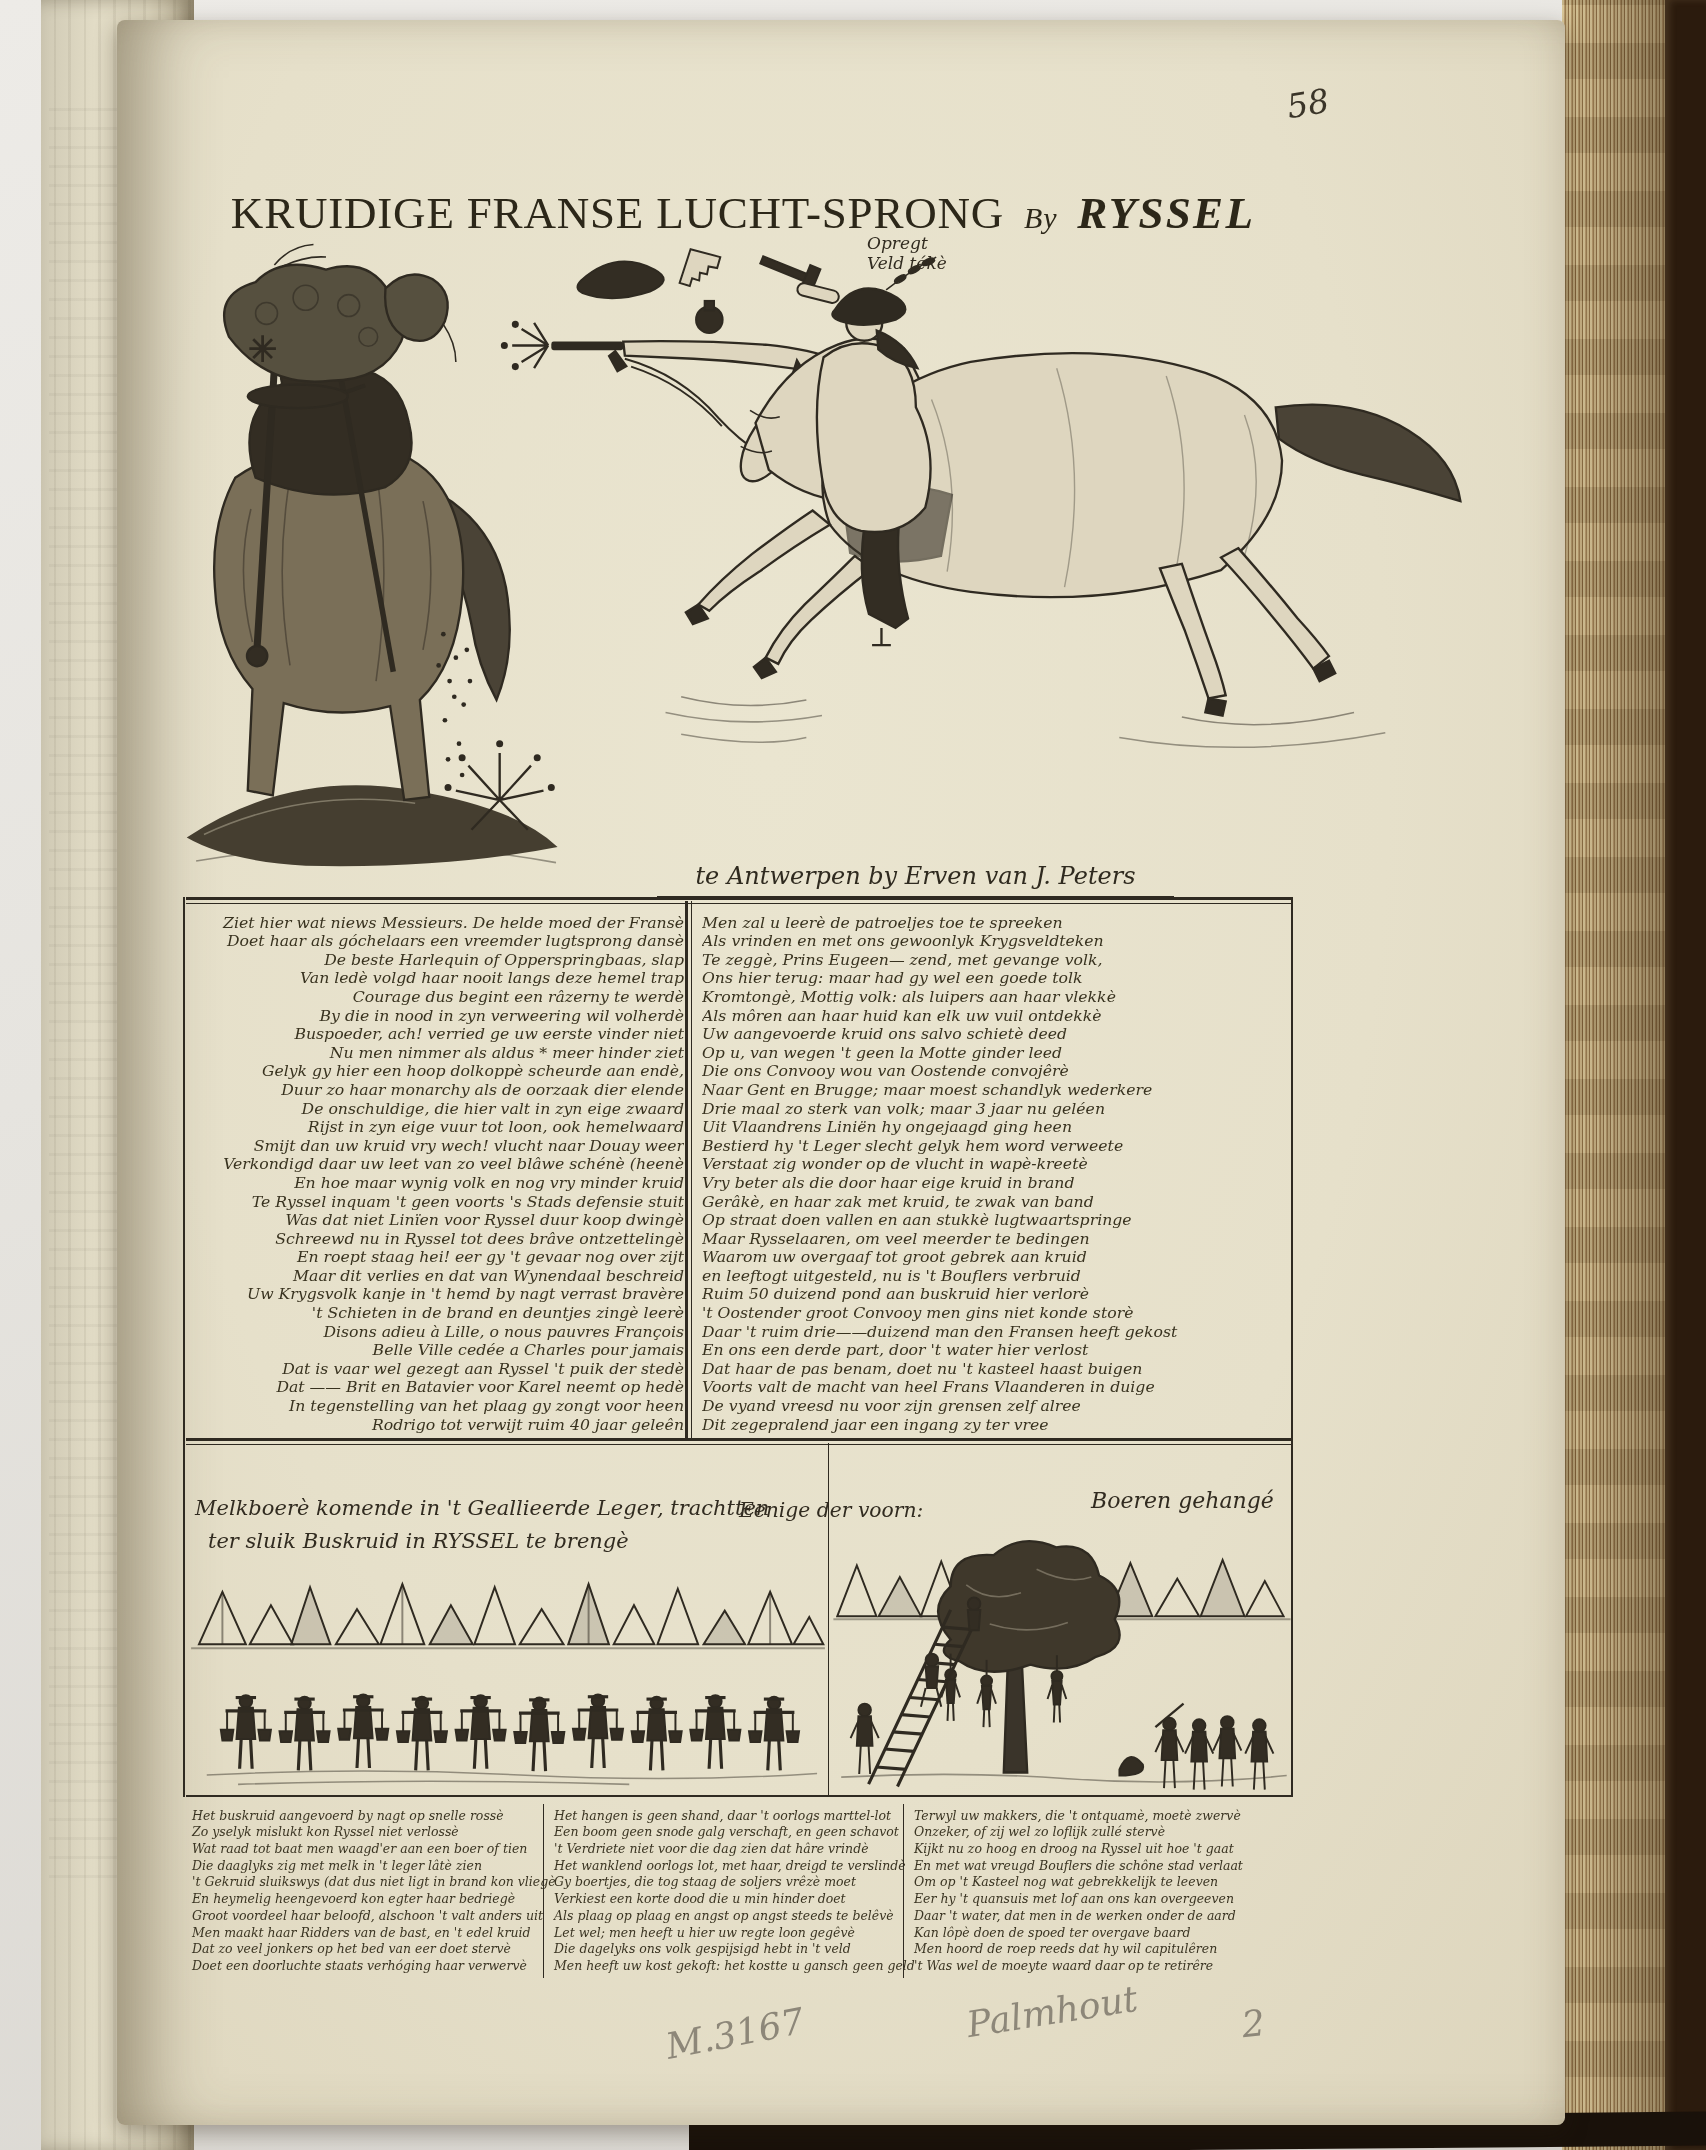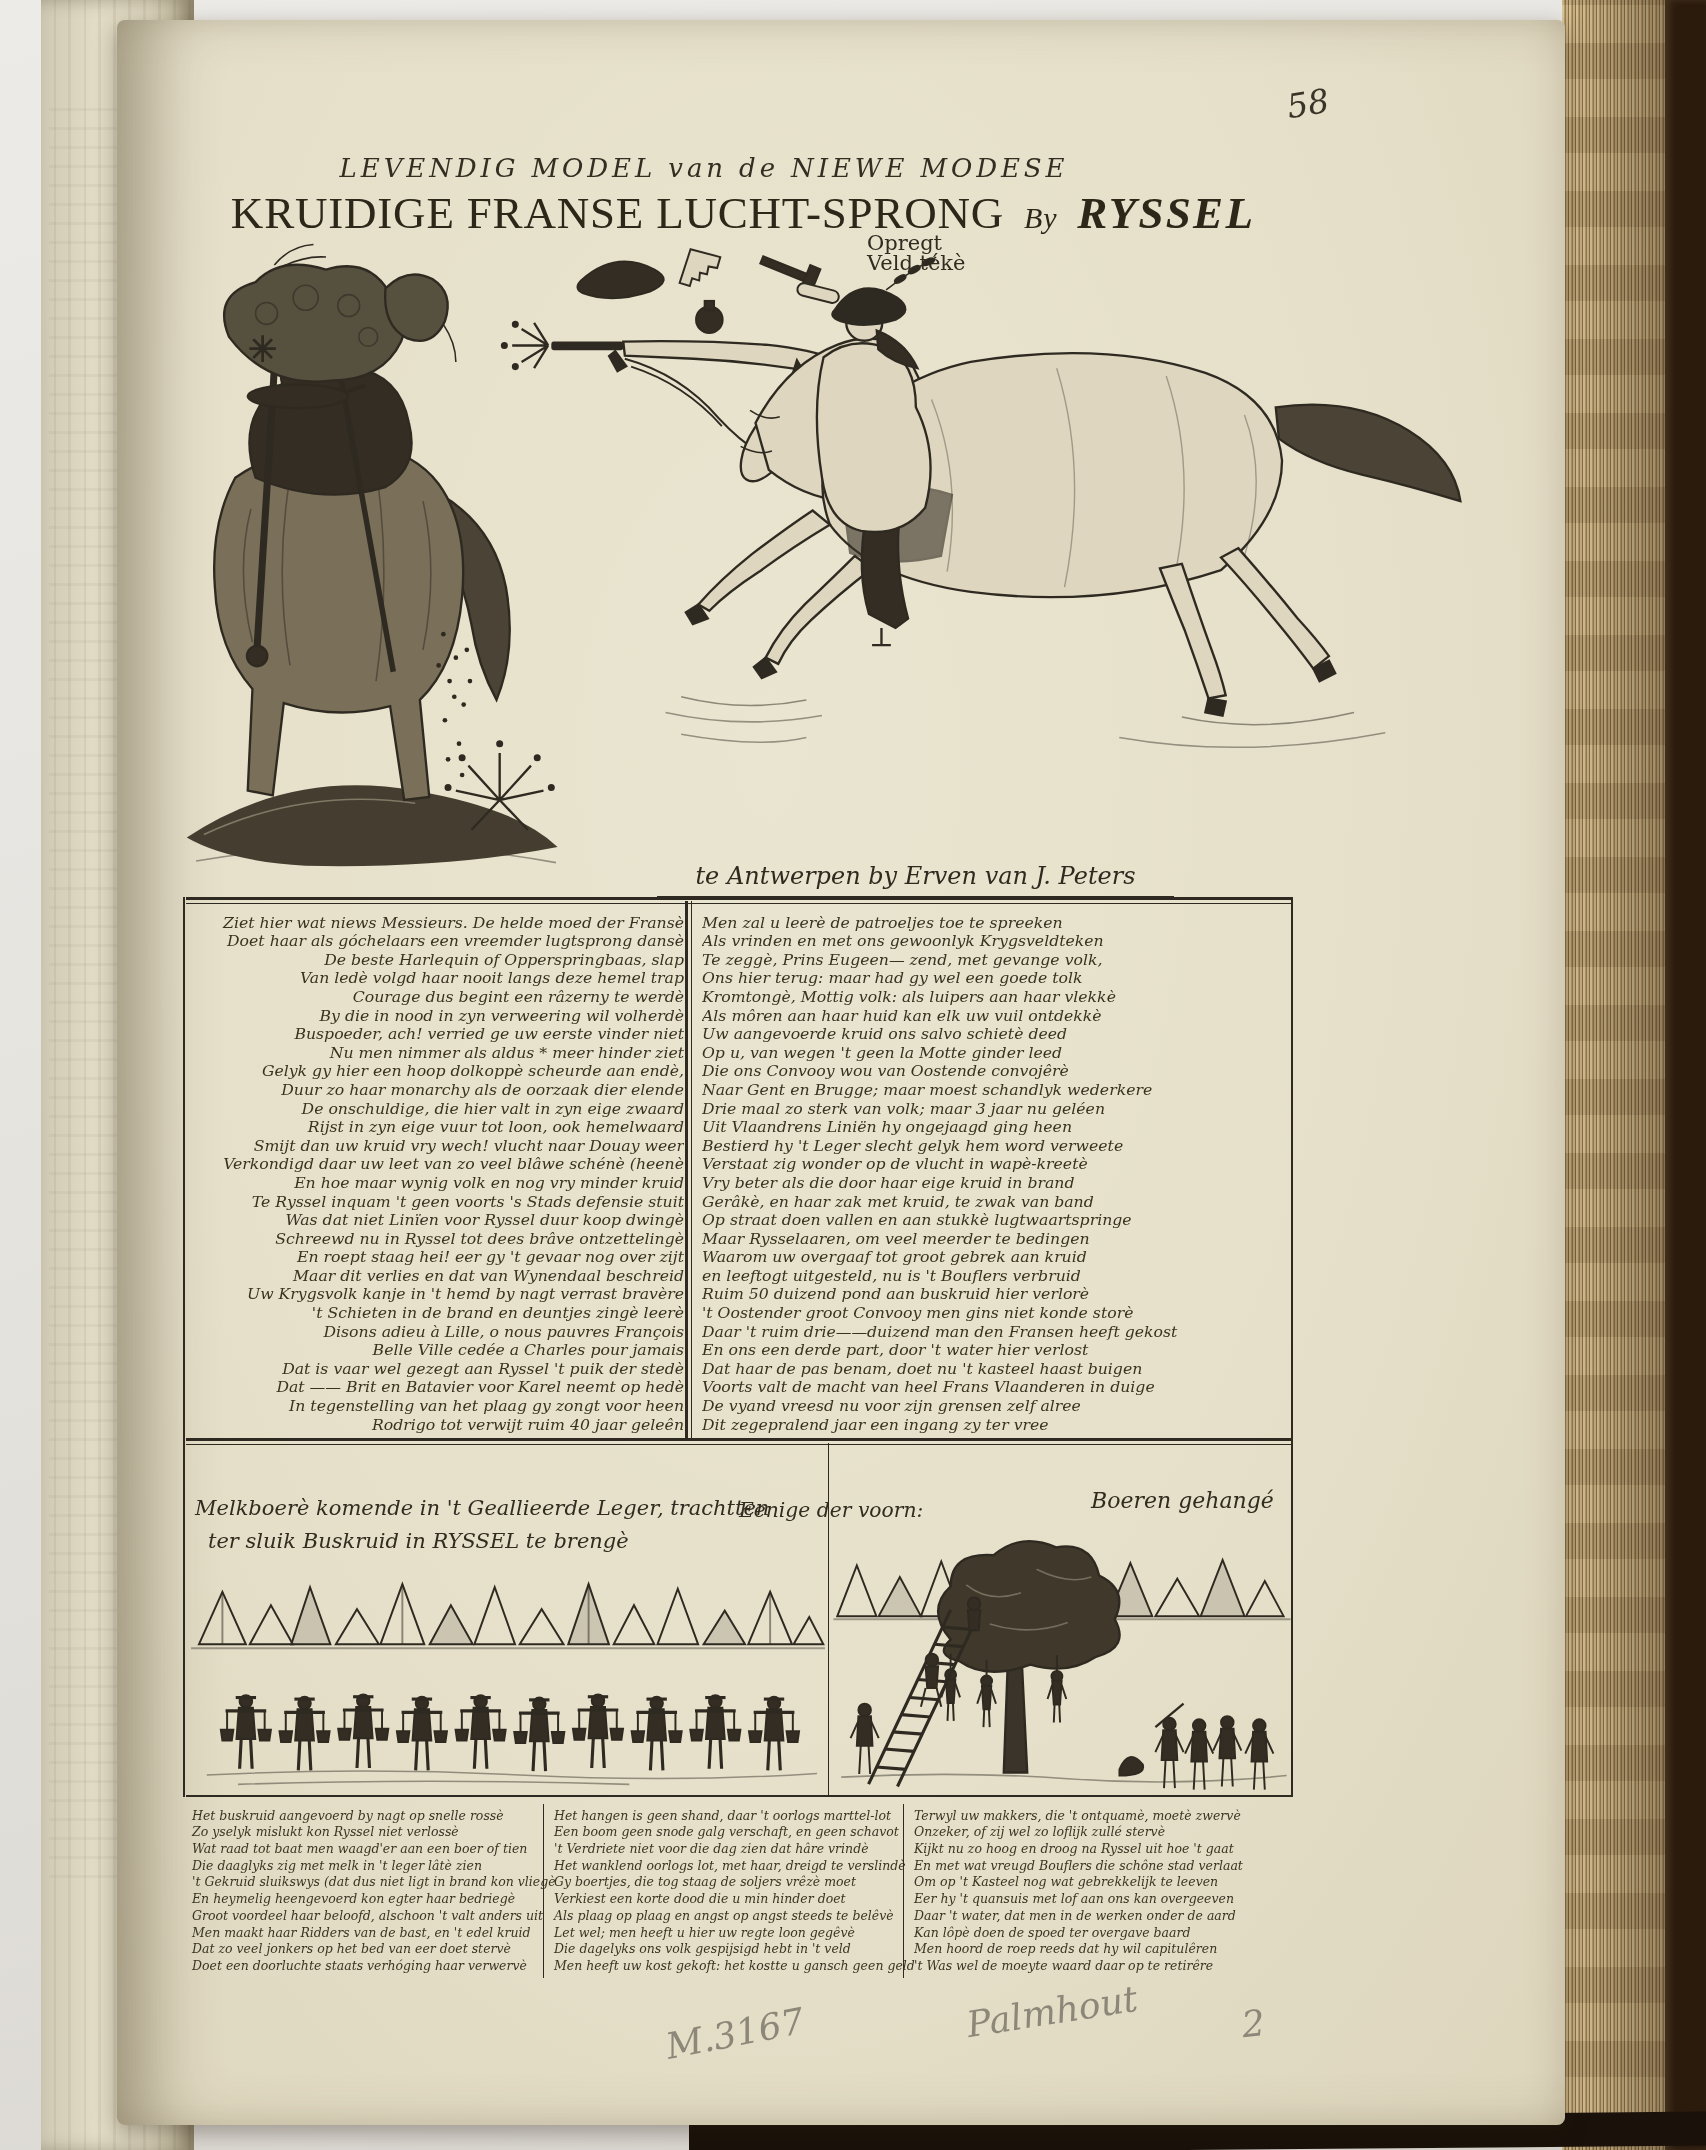--- a/index.html
+++ b/index.html
@@ -36,21 +36,21 @@
   #subtitle{left:125px;top:133px;width:924px;text-align:center;font-style:italic;font-size:26px;
     letter-spacing:3.9px;color:#332d22;}
   #titleLine{left:39px;top:167px;width:1174px;text-align:center;white-space:nowrap;
     font-family:"Liberation Serif",serif;font-size:45px;letter-spacing:0.8px;color:#2c2719;}
   #titleLine .tby{font-style:italic;font-size:30px;margin:0 7.8px;}
   #titleLine .tplace{font-style:italic;font-weight:bold;letter-spacing:2.3px;}
   #mainArt{left:63px;top:223px;width:1284px;height:665px;}
   #centerVerse{left:493px;top:523px;width:337px;font-style:italic;font-size:19.6px;line-height:26px;
     color:#312b20;}
   #centerVerse .cline{white-space:nowrap;}
-  #riderLabel{left:750px;top:213px;font-size:21px;line-height:20.3px;color:#312b20;}
+  #riderLabel{left:750px;top:213px;font-style:italic;font-size:17px;line-height:20.3px;color:#312b20;}
   #imprint{left:540px;top:842px;width:517px;text-align:center;font-style:italic;font-size:24px;
     border-bottom:2.3px solid #2f2a21;padding-bottom:6px;color:#2f2a1f;}
   .rule-h{border-top:3.1px solid #2f2a21;border-bottom:1.6px solid #2f2a21;height:3.9px;}
   .rule-h1{border-top:2.3px solid #2f2a21;height:0;}
   .rule-v{border-left:3.1px solid #2f2a21;border-right:1.6px solid #2f2a21;width:3.1px;}
   .rule-v1{border-left:1.6px solid #2f2a21;width:0;}
   #ruleA{left:69px;top:877px;width:1105px;}
   #vMid{left:568px;top:881px;height:538px;}
   #ruleB{left:69px;top:1418px;width:1105px;}
   #borderL{left:66px;top:877px;height:900px;border-left:2.3px solid #2f2a21;width:0;}
@@ -93,21 +93,20 @@
     <div class="bands"></div>
     <div class="shade"></div>
   </div>
   <div id="leather"></div>
   <div id="bottomEdge"></div>
 
   <div id="page">
 
     <div id="pageNum" class="abs">58</div>
 
-    <div id="subtitle" class="abs">LEVENDIG MODEL van de NIEWE MODESE</div>
 
     <div id="titleLine" class="abs">
       <span>KRUIDIGE FRANSE LUCHT-SPRONG</span>
       <span class="tby">By</span>
       <span class="tplace">RYSSEL</span>
     </div>
 
     <svg id="mainArt" class="abs" viewBox="0 0 1640 850">
       <g stroke="#2f2a21" fill="none" stroke-width="2" opacity=".45">
         <path d="M20,790 Q250,750 480,792"></path>

